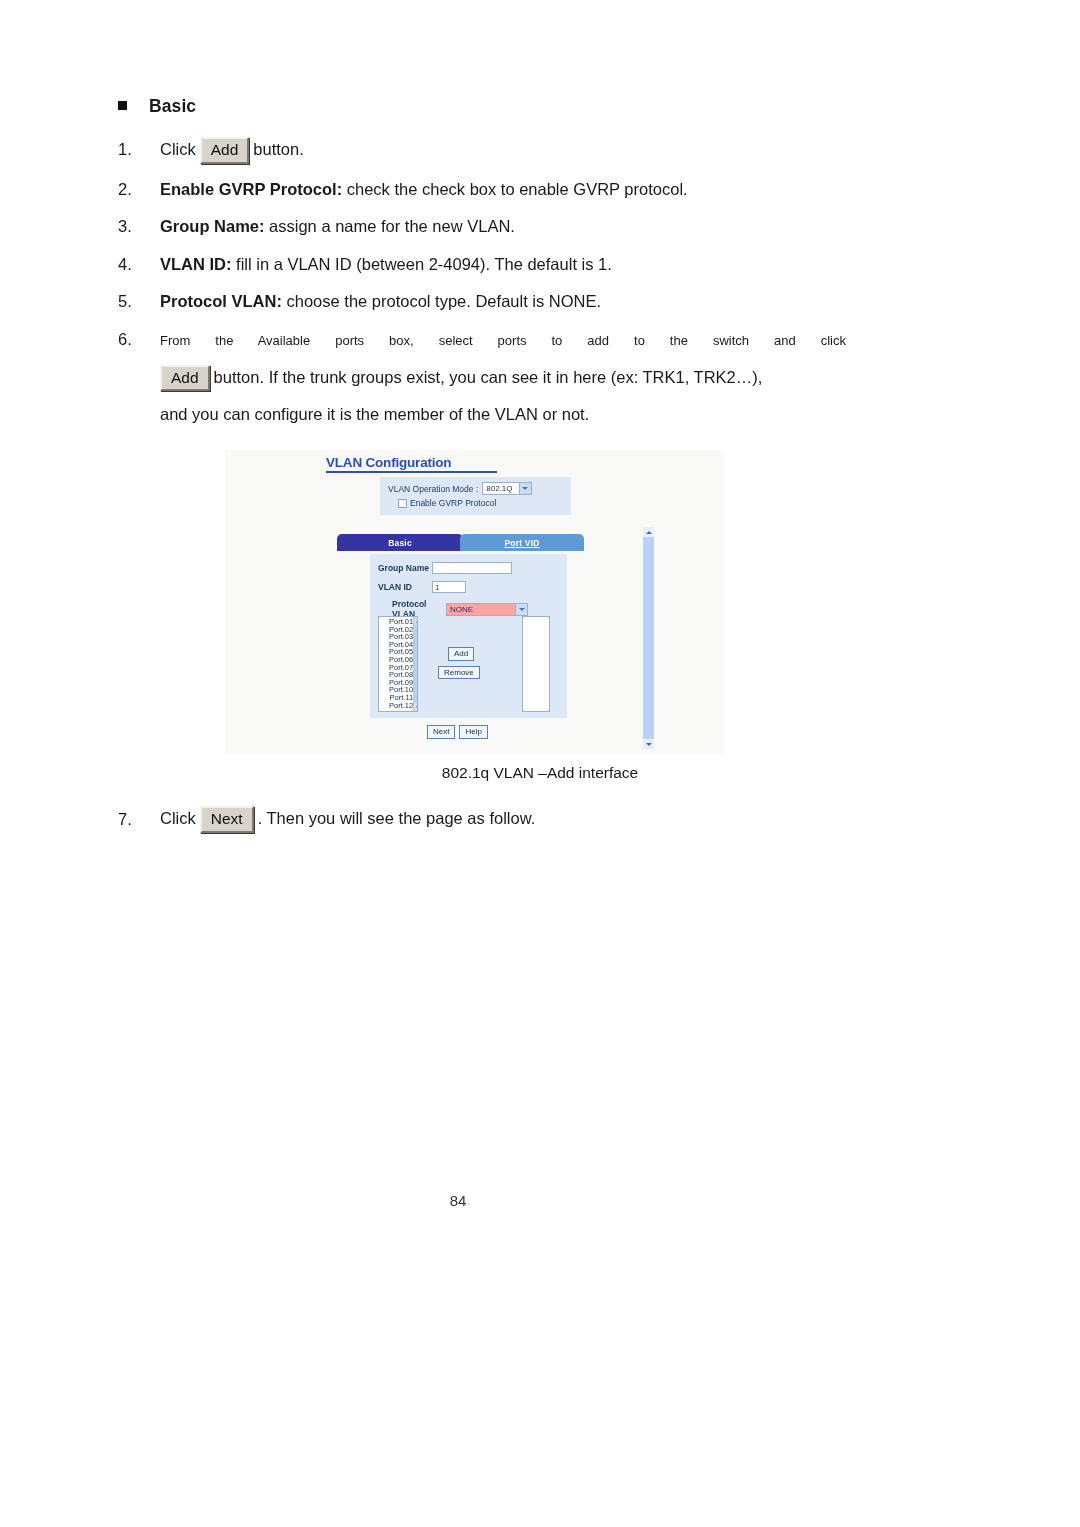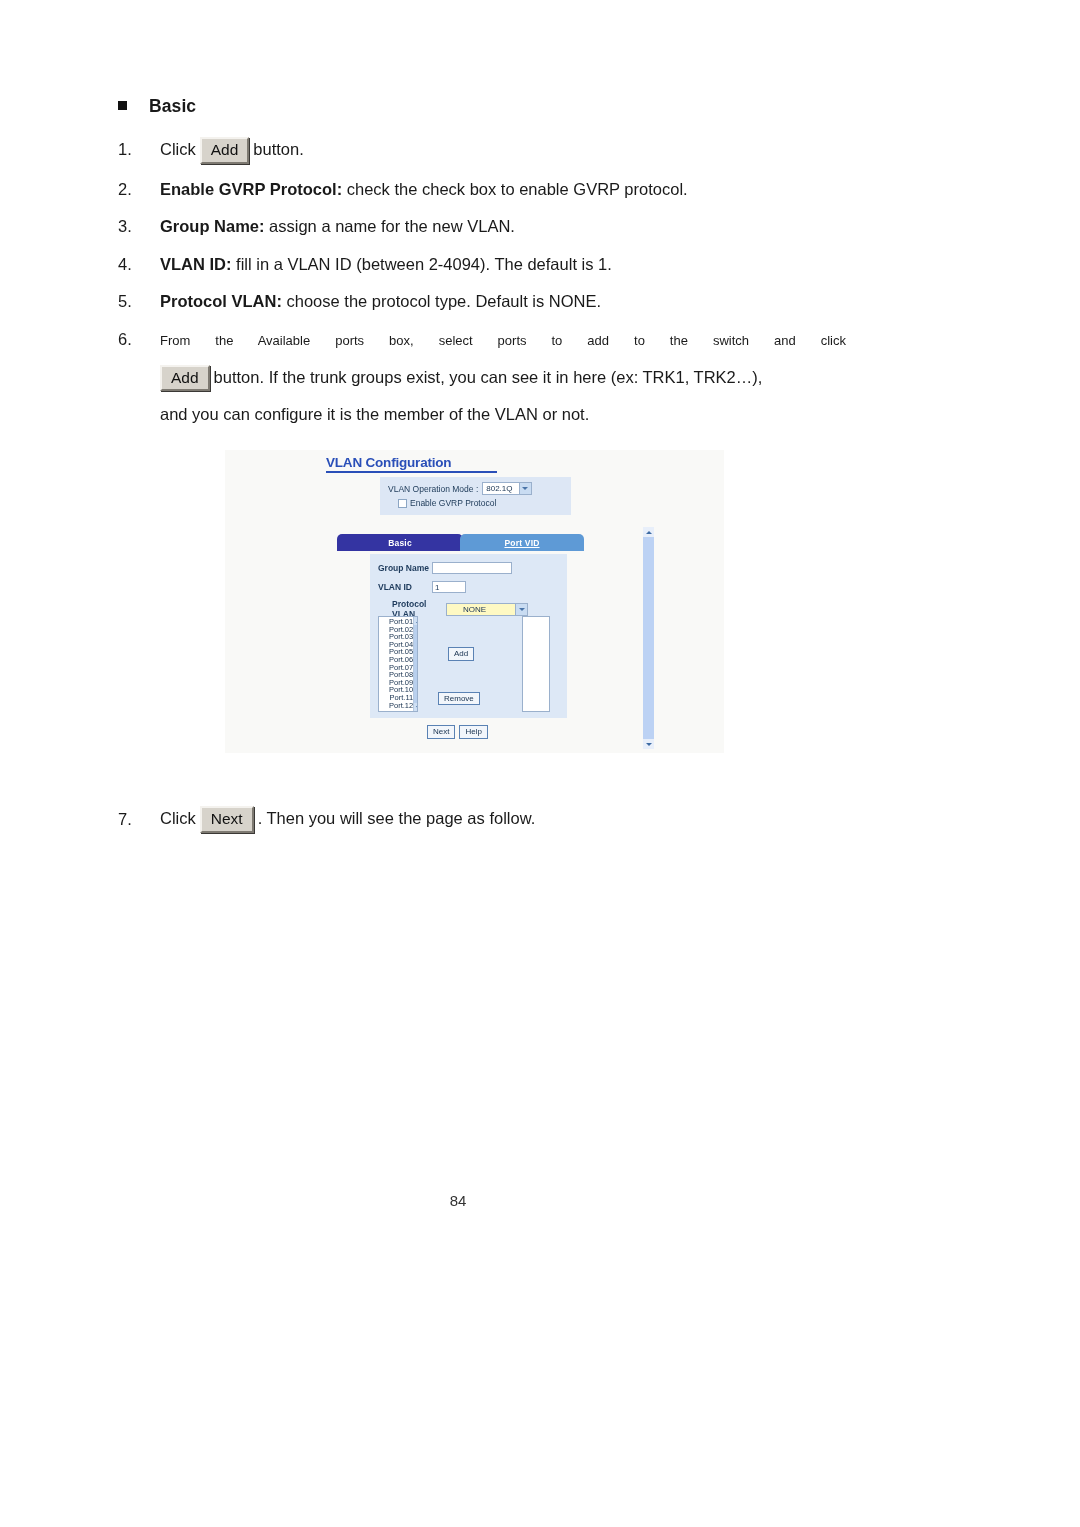--- a/index.html
+++ b/index.html
@@ -249,28 +249,28 @@
     border: 1px solid #9ab0cc;
     height: 12px;
   }
   .txtbox.wide { width: 80px; }
   .txtbox.narrow { width: 34px; padding-left: 2px; font-weight: normal; font-size: 8px; color: #1f3c5e; line-height: 11px; }
 
   .sel2 {
     display: inline-flex;
     align-items: center;
     justify-content: space-between;
-    background: #fef9c3;
+    background: #fca5a5;
     border: 1px solid #9ab0cc;
     height: 13px;
     width: 82px;
     font-size: 8px;
     font-weight: normal;
     color: #203a58;
-    padding-left: 16px;
+    padding-left: 3px;
   }
   .sel2 .arrow {
     width: 12px; height: 11px;
     background: #c9dcf2;
     border-left: 1px solid #9ab0cc;
     display: flex; align-items: center; justify-content: center;
   }
   .sel2 .arrow i {
     width: 0; height: 0;
     border-left: 3px solid transparent;
@@ -348,21 +348,21 @@
   .wbtn {
     background: #f2f6fb;
     border: 1px solid #5a82b4;
     font-size: 8px;
     font-weight: normal;
     color: #16304e;
     padding: 1px 5px;
     display: inline-block;
     line-height: 1.2;
   }
-  .midbtns .r2 { margin-top: 26px; margin-left: -10px; }
+  .midbtns .r2 { margin-top: 0; margin-left: -10px; }
 
   .botbtns {
     position: absolute;
     left: 202px;
     top: 275px;
     display: flex;
     gap: 4px;
   }
   .botbtns .wbtn { font-size: 8px; }
 
@@ -581,20 +581,21 @@
           <i class="up"></i>
         </div>
       <div class="thumb"></div>
       <div class="ar">
           <i class="dn"></i>
         </div>
     </div>
 
   </div>
 
+  <div class="caption">802.1q VLAN –Add interface</div>
 
   <div class="step7">
     <span class="step-num">7.</span>
     <span><span>Click</span><span class="btn95">Next</span><span>. Then you will see the page as follow.</span></span>
   </div>
 
   <div class="pagenum">84</div>
 
 </div>
 

